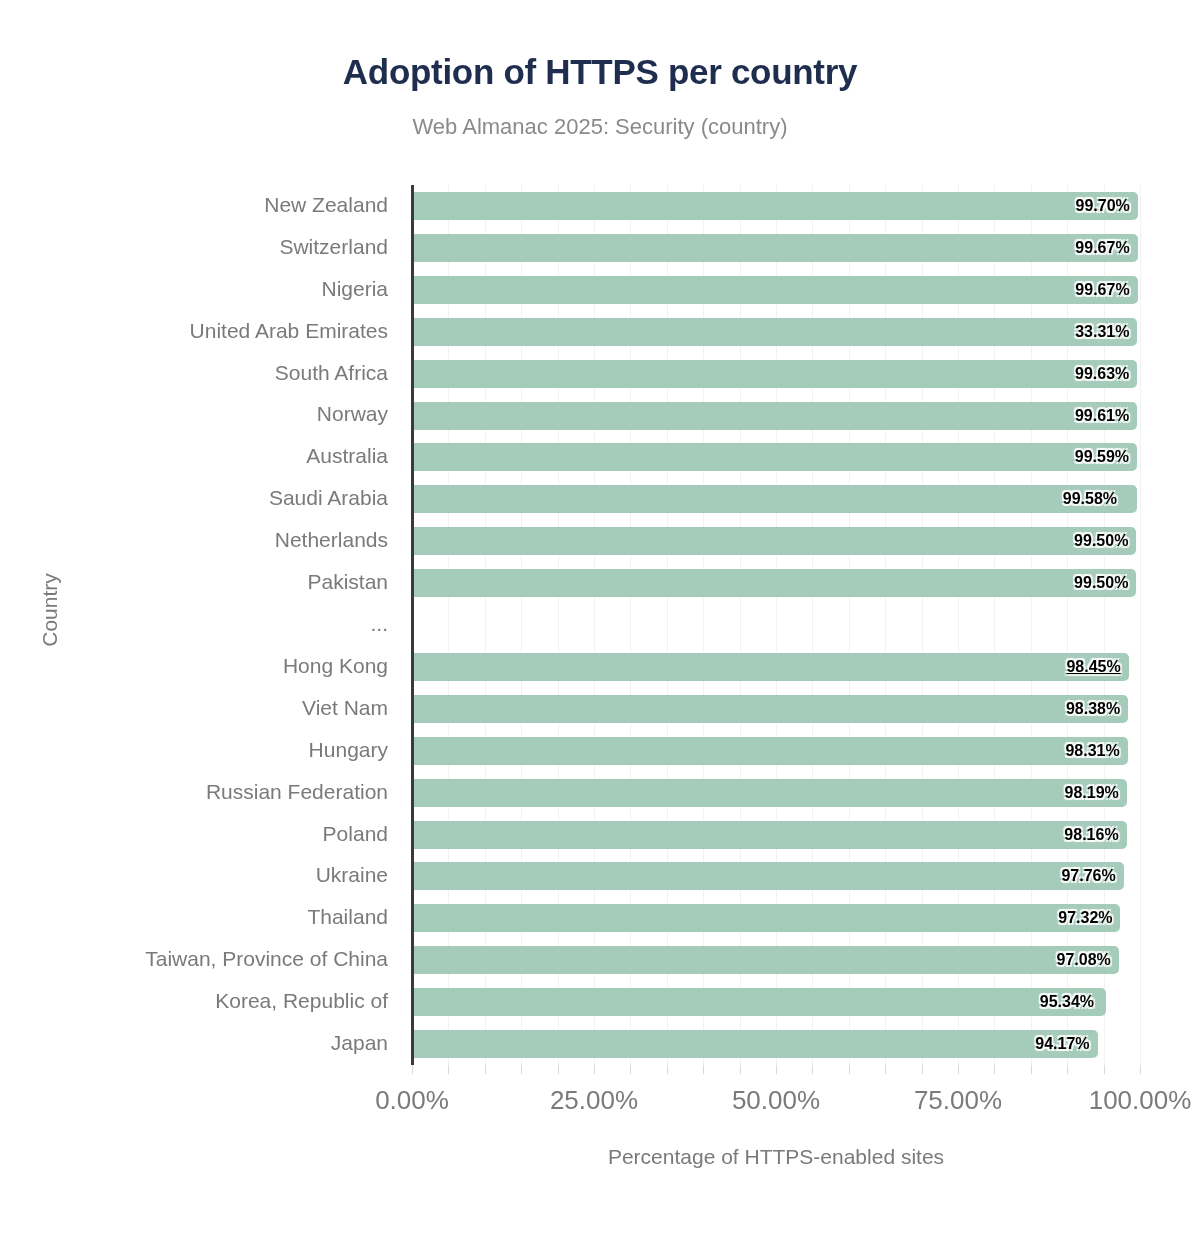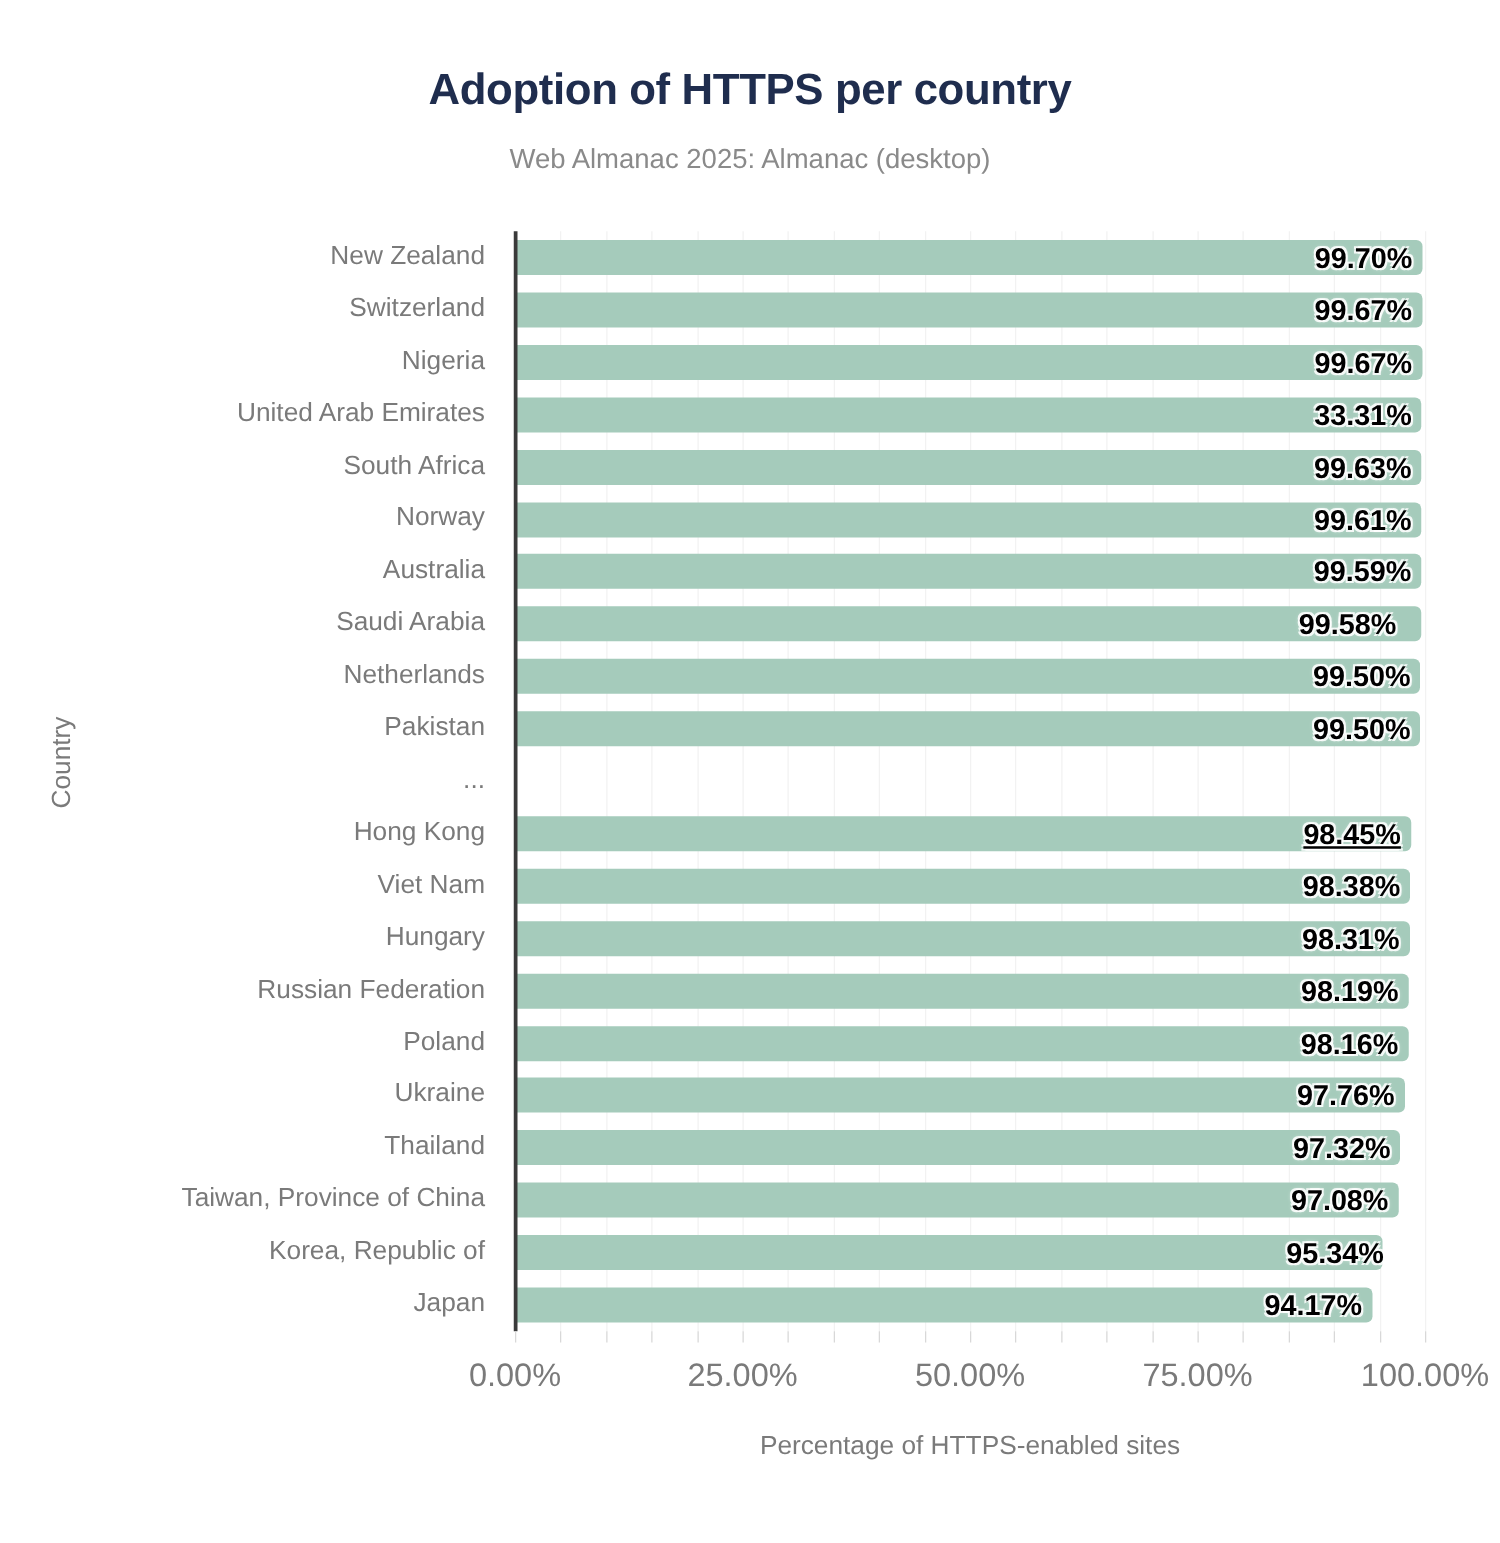--- a/index.html
+++ b/index.html
@@ -90,21 +90,21 @@
     height: 28px;
     background: #a5cbbb;
     border-radius: 0 5px 5px 0;
   }
 
   .bar-value {
     position: absolute;
     top: 7px;
     height: 28px;
     line-height: 28px;
-    font-size: 23px;
+    font-size: 16px;
     font-weight: bold;
     color: #000000;
     white-space: nowrap;
     text-shadow:
       -1.6px -1.6px 0 rgba(255,255,255,0.85),
        1.6px -1.6px 0 rgba(255,255,255,0.85),
       -1.6px  1.6px 0 rgba(255,255,255,0.85),
        1.6px  1.6px 0 rgba(255,255,255,0.85),
        0 0 4px rgba(255,255,255,0.9);
     margin-left: 28px;
@@ -176,21 +176,21 @@
     transform-origin: center center;
   }
 </style>
 </head>
 <body>
 
 <div id="chart-root">
 
   <div id="chart-title">Adoption of HTTPS per country</div>
 
-  <div id="chart-subtitle">Web Almanac 2025: Almanac (desktop)</div>
+  <div id="chart-subtitle">Web Almanac 2025: Security (country)</div>
 
   <div id="ytick-layer">
       <div class="ytick" style="top: 7.95238px; padding-right: 12px;">New Zealand</div>
       <div class="ytick" style="top: 49.8571px; padding-right: 12px;">Switzerland</div>
       <div class="ytick" style="top: 91.7619px; padding-right: 12px;">Nigeria</div>
       <div class="ytick" style="top: 133.667px; padding-right: 12px;">United Arab Emirates</div>
       <div class="ytick" style="top: 175.571px; padding-right: 12px;">South Africa</div>
       <div class="ytick" style="top: 217.476px; padding-right: 12px;">Norway</div>
       <div class="ytick" style="top: 259.381px; padding-right: 12px;">Australia</div>
       <div class="ytick" style="top: 301.286px; padding-right: 12px;">Saudi Arabia</div>
@@ -302,21 +302,21 @@
         <div class="row" style="top: 712.381px;">
           <div class="bar" style="width: 708.49px; background: rgb(165, 203, 187);"></div>
           <div class="bar-value" style="right: 27.5104px;">97.32%</div>
         </div>
         <div class="row" style="top: 754.286px;">
           <div class="bar" style="width: 706.742px; background: rgb(165, 203, 187);"></div>
           <div class="bar-value" style="right: 29.2576px;">97.08%</div>
         </div>
         <div class="row" style="top: 796.19px;">
           <div class="bar" style="width: 694.075px; background: rgb(165, 203, 187);"></div>
-          <div class="bar-value" style="right: 33px; text-align: center;">95.34%</div>
+          <div class="bar-value" style="right: 46px; text-align: center;">95.34%</div>
         </div>
         <div class="row" style="top: 838.095px;">
           <div class="bar" style="width: 685.558px; background: rgb(165, 203, 187);"></div>
           <div class="bar-value" style="right: 50.4424px;">94.17%</div>
         </div>
       </div>
   </div>
 
   <div id="y-axis-line"></div>
 

